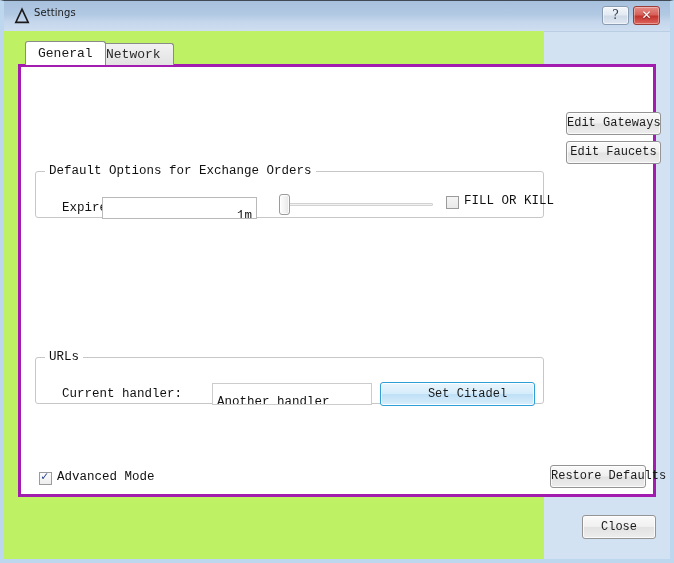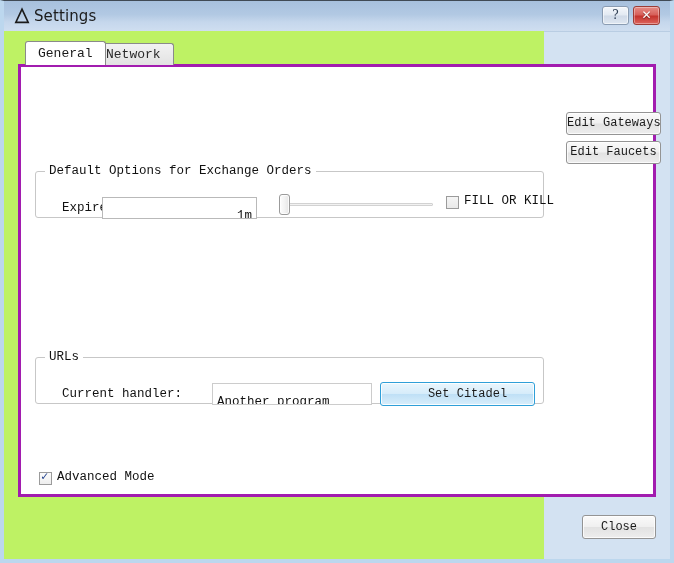--- a/index.html
+++ b/index.html
@@ -45,21 +45,21 @@
     border-bottom: 1px solid #b9cde3;
   }
   .title-icon {
     position: absolute;
     left: 9px; top: 6px;
     width: 18px; height: 18px;
   }
   .title-text {
     position: absolute;
     left: 30px; top: 6px;
-    font-size: 15px;
+    font-size: 10px;
     color: #1b1b1b;
     letter-spacing: 0.1px;
   }
   .win-btn {
     position: absolute;
     top: 5px;
     width: 27px;
     height: 19px;
     box-sizing: border-box;
     border-radius: 3px;
@@ -357,30 +357,31 @@
           <div class="checkrow chk-fok">
             <div class="cbox"></div>
             <div class="cbox-label">FILL OR KILL</div>
           </div>
         </div>
 
         <div class="groupbox gb-urls">
           <div class="gb-title">URLs</div>
 
           <div class="lbl lbl-handler">Current handler:</div>
-          <div class="field field-readonly fld-handler">Another program</div>
+          <div class="field field-readonly fld-handler">Another handler</div>
           <div class="btn btn-accent btn-set-citadel">Set Citadel</div>
         </div>
 
         <div class="checkrow chk-advanced">
           <div class="cbox checked">
             <span class="tick">✓</span>
           </div>
           <div class="cbox-label">Advanced Mode</div>
         </div>
 
+        <div class="btn btn-restore">Restore Defaults</div>
       </div>
 
       <div class="btn btn-close-dlg">Close</div>
 
     </div>
   </div>
 </div>
 
 </body></html>

